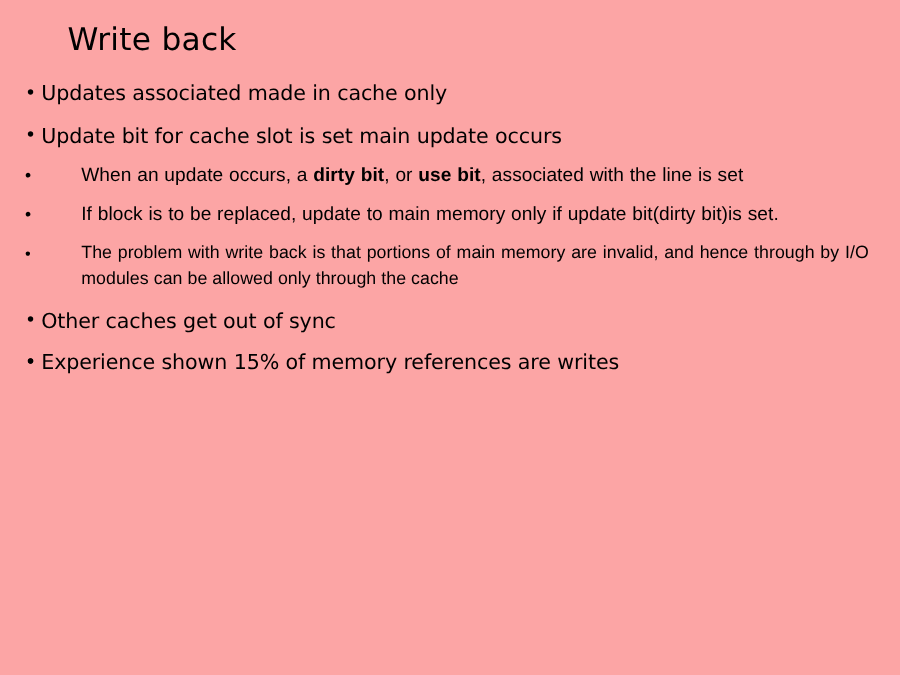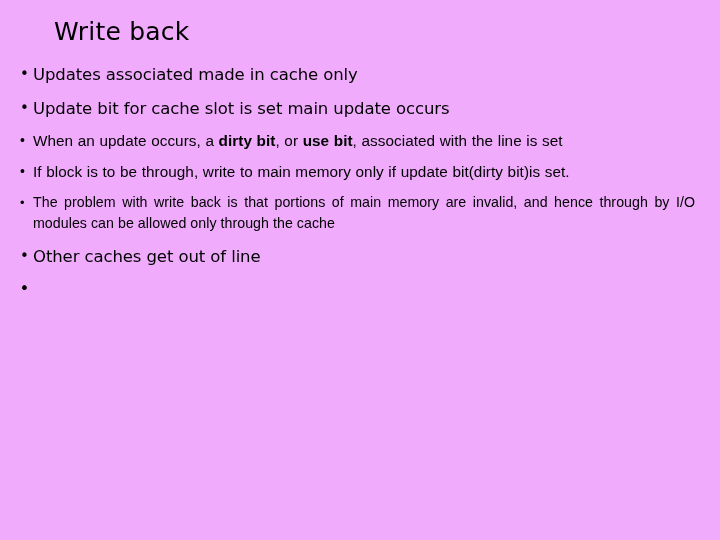--- a/index.html
+++ b/index.html
@@ -12,21 +12,21 @@
     height: 540px;
     overflow: hidden;
     font-family: "Liberation Sans", sans-serif;
     color: #000000;
     -webkit-font-smoothing: none;
   }
   .slide {
     position: relative;
     width: 720px;
     height: 540px;
-    background: #f0abfc;
+    background: #fca5a5;
     box-sizing: border-box;
   }
   .slide-title {
     position: absolute;
     left: 54px;
     top: 17px;
     font-family: "DejaVu Sans", sans-serif;
     font-size: 25px;
     line-height: 30px;
     font-weight: 400;
@@ -75,21 +75,21 @@
   .narrow .dot { font-size: 14px; line-height: 21.5px; }
   .narrow-sm {
     font-family: "Liberation Sans", sans-serif;
     font-size: 14.2px;
     line-height: 21px;
     text-align: justify;
     letter-spacing: 0.05px;
   }
   .narrow-sm .dot { font-size: 13px; line-height: 21px; }
   .narrow .txt,
-  .narrow-sm .txt { display: block; }
+  .narrow-sm .txt { display: block; margin-left: 32px; }
   b { font-weight: 700; }
 
   
   .b1 { margin-top: 0px; }
   .b2 { margin-top: 1px; }
   .b3 { margin-top: 5px; width: 679px; }
   .b4 { margin-top: 9px; width: 679px; }
   .b5 { margin-top: 10px; width: 679px; }
   .b6 { margin-top: 6px; }
   .b7 { margin-top: 0px; }
@@ -114,35 +114,36 @@
       <span class="txt">Update bit for cache slot is set main update occurs</span>
     </li>
 
     <li class="bullet narrow b3">
       <span class="dot">•</span>
       <span class="txt"><span>When an update occurs, a </span><b>dirty bit</b><span>, or </span><b>use bit</b><span>, associated with the line is set</span></span>
     </li>
 
     <li class="bullet narrow b4">
       <span class="dot">•</span>
-      <span class="txt">If block is to be through, write to main memory only if update bit(dirty bit)is set.</span>
+      <span class="txt">If block is to be replaced, update to main memory only if update bit(dirty bit)is set.</span>
     </li>
 
     <li class="bullet narrow-sm b5">
       <span class="dot">•</span>
       <span class="txt">The problem with write back is that portions of main memory are invalid, and hence through by I/O modules can be allowed only through the cache</span>
     </li>
 
     <li class="bullet wide b6">
       <span class="dot">•</span>
-      <span class="txt">Other caches get out of line</span>
+      <span class="txt">Other caches get out of sync</span>
     </li>
 
     <li class="bullet wide b7">
       <span class="dot">•</span>
     </li>
 
     <li class="bullet wide b8">
       <span class="dot">•</span>
+      <span class="txt">Experience shown 15% of memory references are writes</span>
     </li>
 
   </ul>
 </div>
 
 </body></html>

